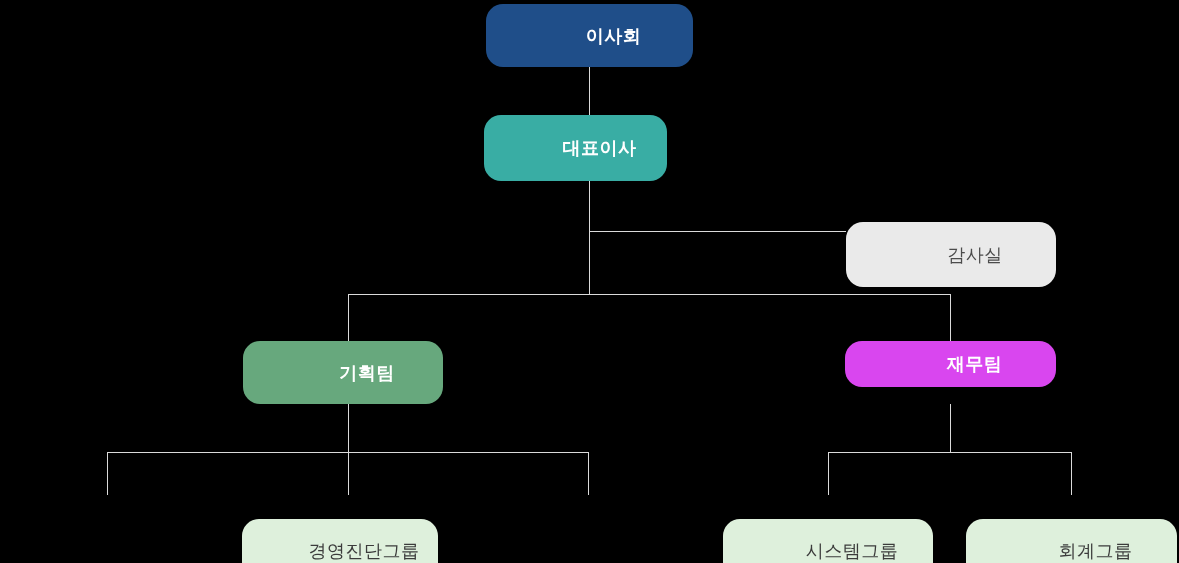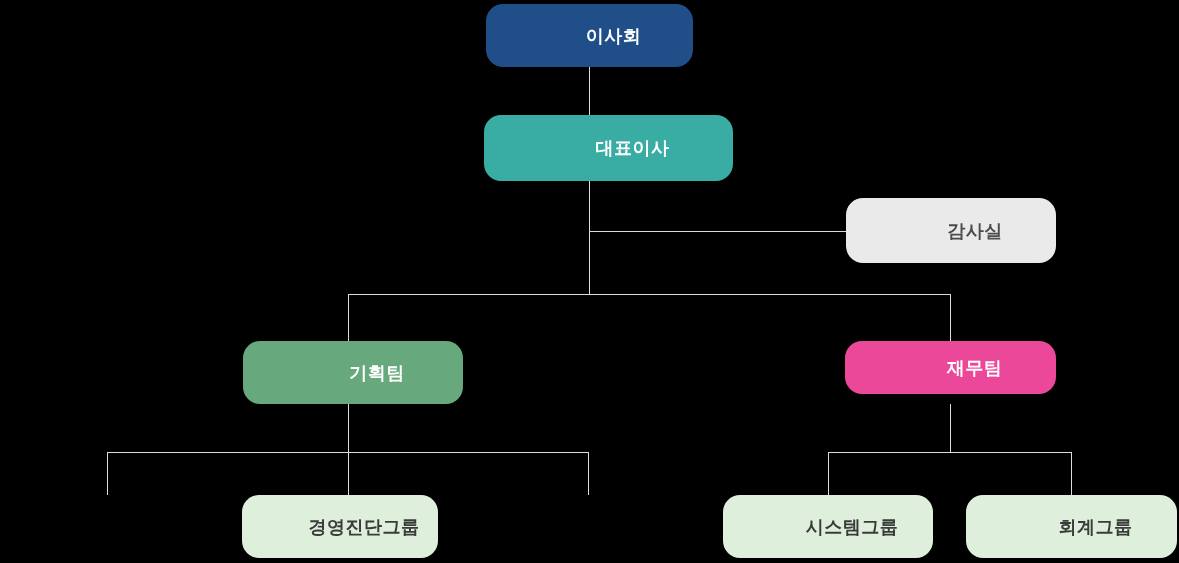--- a/index.html
+++ b/index.html
@@ -16,21 +16,21 @@
     position: absolute;
     border-radius: 17px;
     display: flex;
     align-items: center;
     justify-content: center;
     font-size: 18px;
     letter-spacing: 0.5px;
     box-sizing: border-box;
     padding-left: 48px;
   }
-  .node.dark-text { font-weight: 700; }
+  .node.dark-text { font-weight: 400; margin-top: 24px; }
   .node.light-text { font-weight: 700; }
   .line { position: absolute; }
   .line.v { width: 1px; }
   .line.h { height: 1px; }
 </style>
 </head>
 <body>
 
 <div class="canvas" style="background-color: rgb(0, 0, 0);">
 
@@ -44,27 +44,27 @@
   <div class="line h" style="left: 107px; top: 452px; width: 481px; background-color: rgb(219, 219, 219);"></div>
   <div class="line v" style="left: 107px; top: 452px; height: 43px; background-color: rgb(219, 219, 219);"></div>
   <div class="line v" style="left: 588px; top: 452px; height: 43px; background-color: rgb(219, 219, 219);"></div>
   <div class="line v" style="left: 950px; top: 404px; height: 48px; background-color: rgb(219, 219, 219);"></div>
   <div class="line h" style="left: 828px; top: 452px; width: 243px; background-color: rgb(219, 219, 219);"></div>
   <div class="line v" style="left: 828px; top: 452px; height: 43px; background-color: rgb(219, 219, 219);"></div>
   <div class="line v" style="left: 1071px; top: 452px; height: 43px; background-color: rgb(219, 219, 219);"></div>
 
   <div class="node light-text" style="left: 486px; top: 4px; width: 207px; height: 63px; background-color: rgb(31, 78, 137); color: rgb(255, 255, 255);">이사회</div>
 
-  <div class="node light-text" style="left: 484px; top: 115px; width: 249px; height: 66px; background-color: rgb(57, 173, 164); color: rgb(255, 255, 255);">대표이사</div>
+  <div class="node light-text" style="left: 484px; top: 115px; width: 183px; height: 66px; background-color: rgb(57, 173, 164); color: rgb(255, 255, 255);">대표이사</div>
 
   <div class="node dark-text" style="left: 846px; top: 198px; width: 210px; height: 65px; background-color: rgb(234, 234, 234); color: rgb(76, 76, 76);">감사실</div>
 
-  <div class="node light-text" style="left: 243px; top: 341px; width: 220px; height: 63px; background-color: rgb(103, 168, 125); color: rgb(255, 255, 255);">기획팀</div>
+  <div class="node light-text" style="left: 243px; top: 341px; width: 200px; height: 63px; background-color: rgb(103, 168, 125); color: rgb(255, 255, 255);">기획팀</div>
 
-  <div class="node light-text" style="left: 845px; top: 341px; width: 211px; height: 53px; background-color: #ec4899; color: rgb(255, 255, 255);">재무팀</div>
+  <div class="node light-text" style="left: 845px; top: 341px; width: 211px; height: 46px; background-color: #d946ef; color: rgb(255, 255, 255);">재무팀</div>
 
 
   <div class="node dark-text" style="left: 242px; top: 495px; width: 196px; height: 63px; background-color: rgb(222, 240, 220); color: rgb(59, 59, 59);">경영진단그룹</div>
 
 
   <div class="node dark-text" style="left: 723px; top: 495px; width: 210px; height: 63px; background-color: rgb(222, 240, 220); color: rgb(59, 59, 59);">시스템그룹</div>
 
   <div class="node dark-text" style="left: 966px; top: 495px; width: 211px; height: 63px; background-color: rgb(222, 240, 220); color: rgb(59, 59, 59);">회계그룹</div>
 
 </div>

